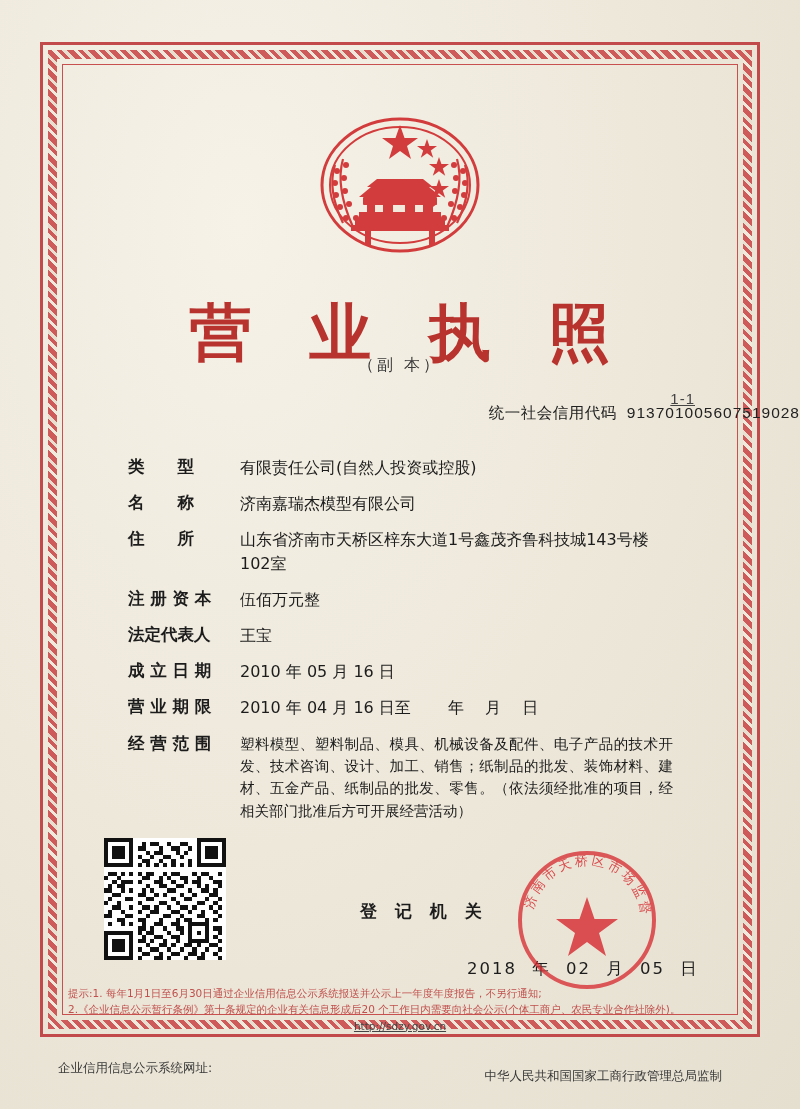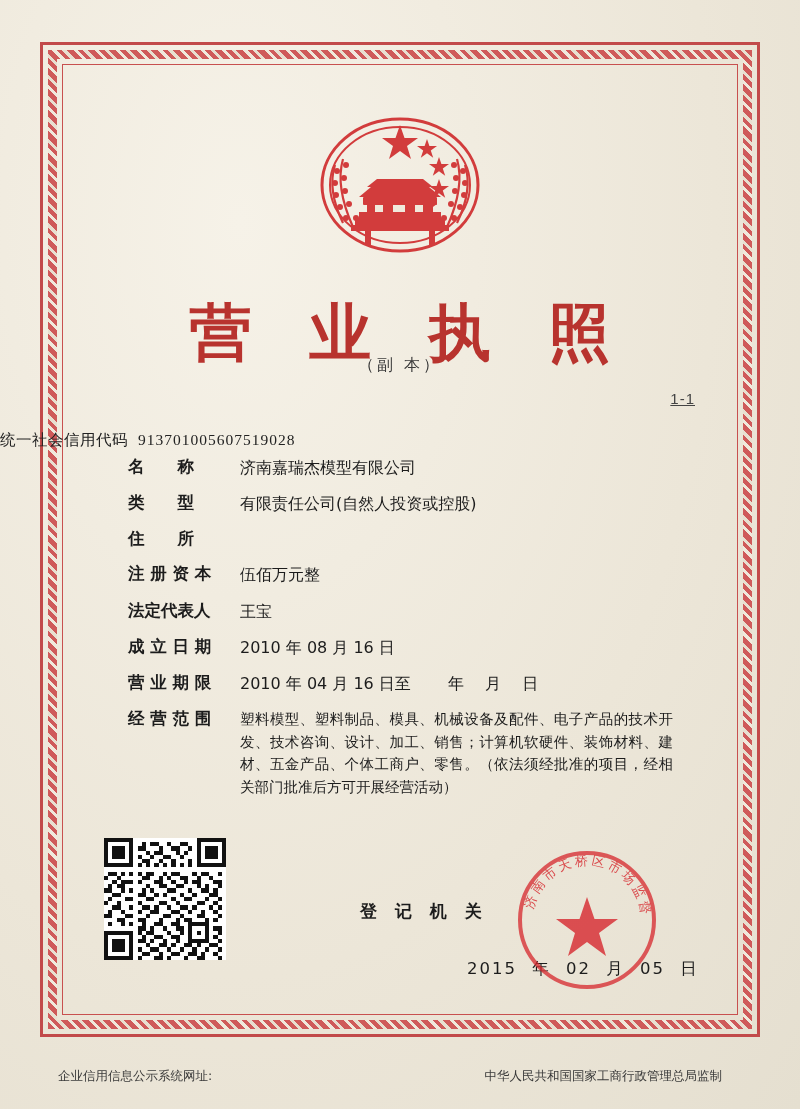--- a/index.html
+++ b/index.html
@@ -100,25 +100,25 @@
     position: absolute;
     top: 390px;
     right: 105px;
     font-size: 15px;
     color: #444;
     letter-spacing: 1px;
     text-decoration: underline;
   }
   .credit-code {
     position: absolute;
-    top: 430px;
+    top: 403px;
     left: 0;
     width: 100%;
-    text-align: left;
-    font-family: Liberation Serif, serif;
+    text-align: right;
+    font-family: Liberation Sans, sans-serif;
     font-size: 15.5px;
     color: #222;
     letter-spacing: 0.5px;
   }
   .credit-code .code-val { margin-left: 10px; letter-spacing: 1px; }
 
   
   .fields {
     position: absolute;
     left: 128px;
@@ -222,21 +222,21 @@
     left: 58px;
     right: 58px;
     bottom: 24px;
     display: flex;
     justify-content: space-between;
     font-family: "DejaVu Sans", sans-serif;
     font-size: 12.5px;
     color: #3a3a3a;
     gap: 11px;
   }
-  .footer .right { margin-right: 20px; }
+  .footer .right { margin-right: 20px; margin-top: 8px; }
 </style>
 </head>
 <body>
 
 <div id="license">
 
   <div class="outer-frame"></div>
   <div class="inner-frame"></div>
   <div class="inner-frame2"></div>
 
@@ -305,49 +305,50 @@
   <div class="title">营 业 执 照</div>
   <div class="subtitle">（副  本）</div>
   <div class="serial">1-1</div>
 
   <div class="credit-code">
     <span>统一社会信用代码</span><span class="code-val">913701005607519028</span>
   </div>
 
   <div class="fields">
     <div class="row">
+      <div class="label">类　　型</div>
+      <div class="value">有限责任公司(自然人投资或控股)</div>
+    </div>
+    <div class="row">
       <div class="label">名　　称</div>
       <div class="value">济南嘉瑞杰模型有限公司</div>
     </div>
     <div class="row">
-      <div class="label">类　　型</div>
-      <div class="value">有限责任公司(自然人投资或控股)</div>
-    </div>
-    <div class="row">
       <div class="label">住　　所</div>
+      <div class="value">山东省济南市天桥区梓东大道1号鑫茂齐鲁科技城143号楼102室</div>
     </div>
     <div class="row">
       <div class="label wide">注 册 资 本</div>
       <div class="value">伍佰万元整</div>
     </div>
     <div class="row">
       <div class="label wide">法定代表人</div>
       <div class="value">王宝</div>
     </div>
     <div class="row">
       <div class="label wide">成 立 日 期</div>
-      <div class="value">2010 年 08 月 16 日</div>
+      <div class="value">2010 年 05 月 16 日</div>
     </div>
     <div class="row">
       <div class="label wide">营 业 期 限</div>
       <div class="value">2010 年 04 月 16 日至　　 年　 月　 日</div>
     </div>
     <div class="row scope">
       <div class="label wide">经 营 范 围</div>
-      <div class="value">塑料模型、塑料制品、模具、机械设备及配件、电子产品的技术开发、技术咨询、设计、加工、销售；计算机软硬件、装饰材料、建材、五金产品、个体工商户、零售。（依法须经批准的项目，经相关部门批准后方可开展经营活动）</div>
+      <div class="value">塑料模型、塑料制品、模具、机械设备及配件、电子产品的技术开发、技术咨询、设计、加工、销售；纸制品的批发、装饰材料、建材、五金产品、纸制品的批发、零售。（依法须经批准的项目，经相关部门批准后方可开展经营活动）</div>
     </div>
   </div>
 
   <div class="qr">
     <svg viewBox="0 0 29 29" width="122" height="122" shape-rendering="crispEdges">
       <rect width="29" height="29" fill="#ffffff"></rect>
       <g fill="#111111">
 
         <rect x="0" y="0" width="7" height="1"></rect>
           <rect x="0" y="6" width="7" height="1"></rect>
@@ -549,40 +550,45 @@
           <rect x="19" y="28" width="1" height="1"></rect>
         <rect x="22" y="28" width="2" height="1"></rect>
           <rect x="27" y="28" width="1" height="1"></rect>
       </g>
     </svg>
   </div>
 
   <div class="reg-auth">登 记 机 关</div>
 
   <div class="issue-date">
-    <span>2015</span>
+    <span>2018</span>
     <span>年</span>
     <span>02</span>
     <span>月</span>
     <span>05</span>
     <span>日</span>
   </div>
 
   <div class="seal">
     <svg viewBox="0 0 150 150" width="150" height="150">
       <defs>
         <path id="sealArc" d="M 20,75 A 55,55 0 1 1 130,75" fill="none"></path>
       </defs>
       <circle cx="75" cy="75" r="67" fill="none" stroke="#d6262c" stroke-width="4" opacity="0.85"></circle>
       <polygon points="75,52 82.5,74 106,74 87,88 94,111 75,97 56,111 63,88 44,74 67.5,74" fill="#d6262c" opacity="0.9"></polygon>
       <text font-family="DejaVu Sans, sans-serif" font-size="13" fill="#d6262c" opacity="0.92" letter-spacing="3">
         <textPath href="#sealArc" startOffset="6%">济南市天桥区市场监督管理局</textPath>
       </text>
     </svg>
   </div>
 
+  <div class="notes">
+    <div class="n1">提示:1. 每年1月1日至6月30日通过企业信用信息公示系统报送并公示上一年度年度报告，不另行通知;</div>
+    <div class="n2">2.《企业信息公示暂行条例》第十条规定的企业有关信息形成后20 个工作日内需要向社会公示(个体工商户、农民专业合作社除外)。</div>
+    <div class="url">http://sdzy.gov.cn</div>
+  </div>
 
   <div class="footer">
     <div class="left">企业信用信息公示系统网址:</div>
     <div class="right">中华人民共和国国家工商行政管理总局监制</div>
   </div>
 
 </div>
 
 </body></html>

